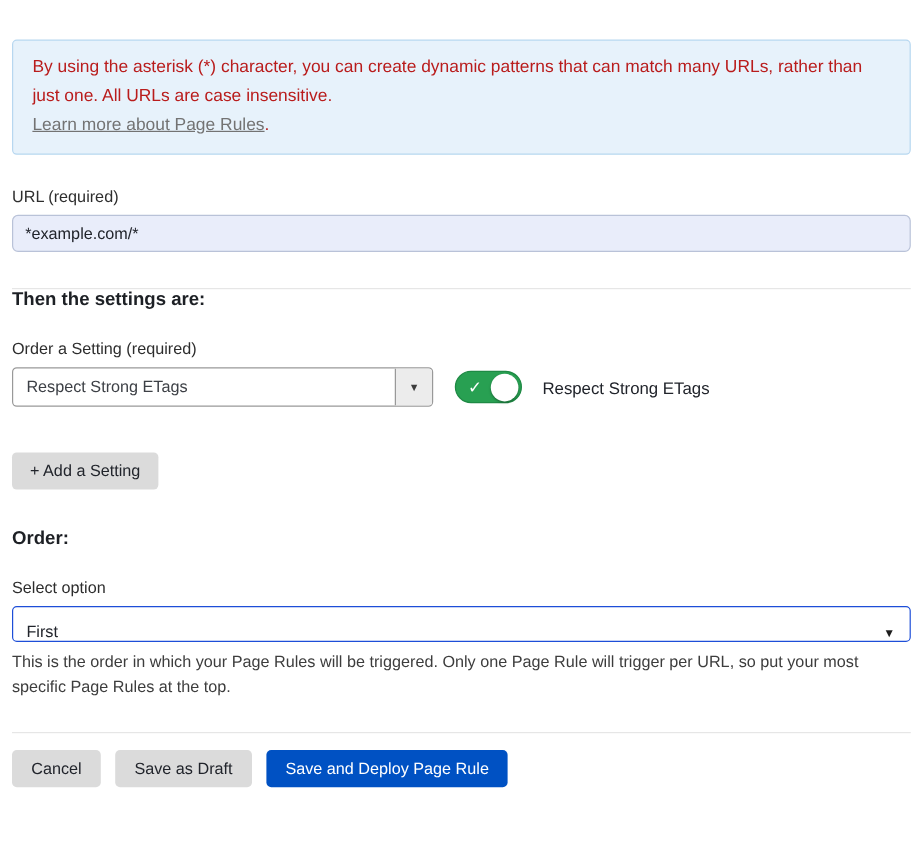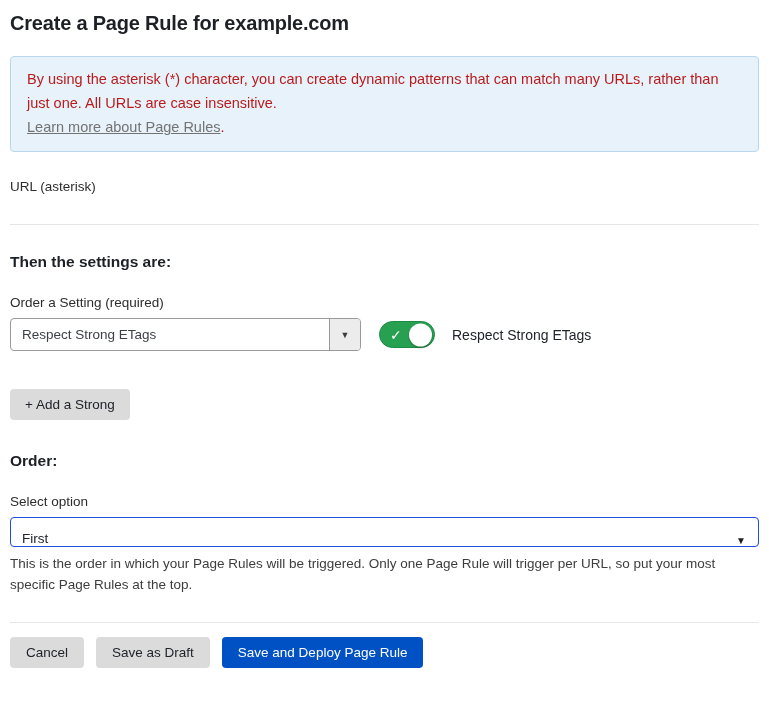--- a/index.html
+++ b/index.html
@@ -57,21 +57,20 @@
     outline: none;
   }
 
   .divider {
     border: none;
     border-top: 1px solid #e6e6e6;
     margin-top: 30px;
   }
 
   .section-heading {
-    margin-top: 28px;
     font-size: 15.5px;
     font-weight: 700;
     color: #1d2025;
   }
   .sub-label {
     margin-top: 24px;
     font-size: 13.5px;
     color: #2d2d2d;
   }
 
@@ -207,49 +206,49 @@
     cursor: pointer;
   }
   .btn-gray { background: #dbdbdb; color: #21242b; }
   .btn-primary { background: #0051c3; color: #ffffff; }
 </style>
 </head>
 <body>
 
 <div class="container">
 
-  <h1 class="page-title">Create a Page Rule for example.com</h1>
 
   <div class="info-box">
     <div class="info-body">By using the asterisk (*) character, you can create dynamic patterns that can match many URLs, rather than just one. All URLs are case insensitive.</div>
     <div><a class="info-link">Learn more about Page Rules</a><span class="info-body">.</span></div>
   </div>
 
-  <div class="field-label">URL (asterisk)</div>
+  <div class="field-label">URL (required)</div>
+  <input class="url-input" type="text" value="*example.com/*" style="">
 
   <hr class="divider">
 
   <div class="section-heading">Then the settings are:</div>
 
   <div class="sub-label">Order a Setting (required)</div>
 
   <div class="setting-row">
     <div class="custom-select">
       <div class="custom-select-value">Respect Strong ETags</div>
       <div class="custom-select-arrow">▼</div>
     </div>
 
     <div class="toggle">
       <span class="toggle-check">✓</span>
       <span class="toggle-knob"></span>
     </div>
     <div class="toggle-label">Respect Strong ETags</div>
   </div>
 
-  <button class="add-setting-btn">+ Add a Strong</button>
+  <button class="add-setting-btn">+ Add a Setting</button>
 
   <div class="section-heading order-heading">Order:</div>
 
   <div class="sub-label">Select option</div>
 
   <div class="order-select">
     <span>First</span>
     <span class="order-chevron">▼</span>
   </div>
 

